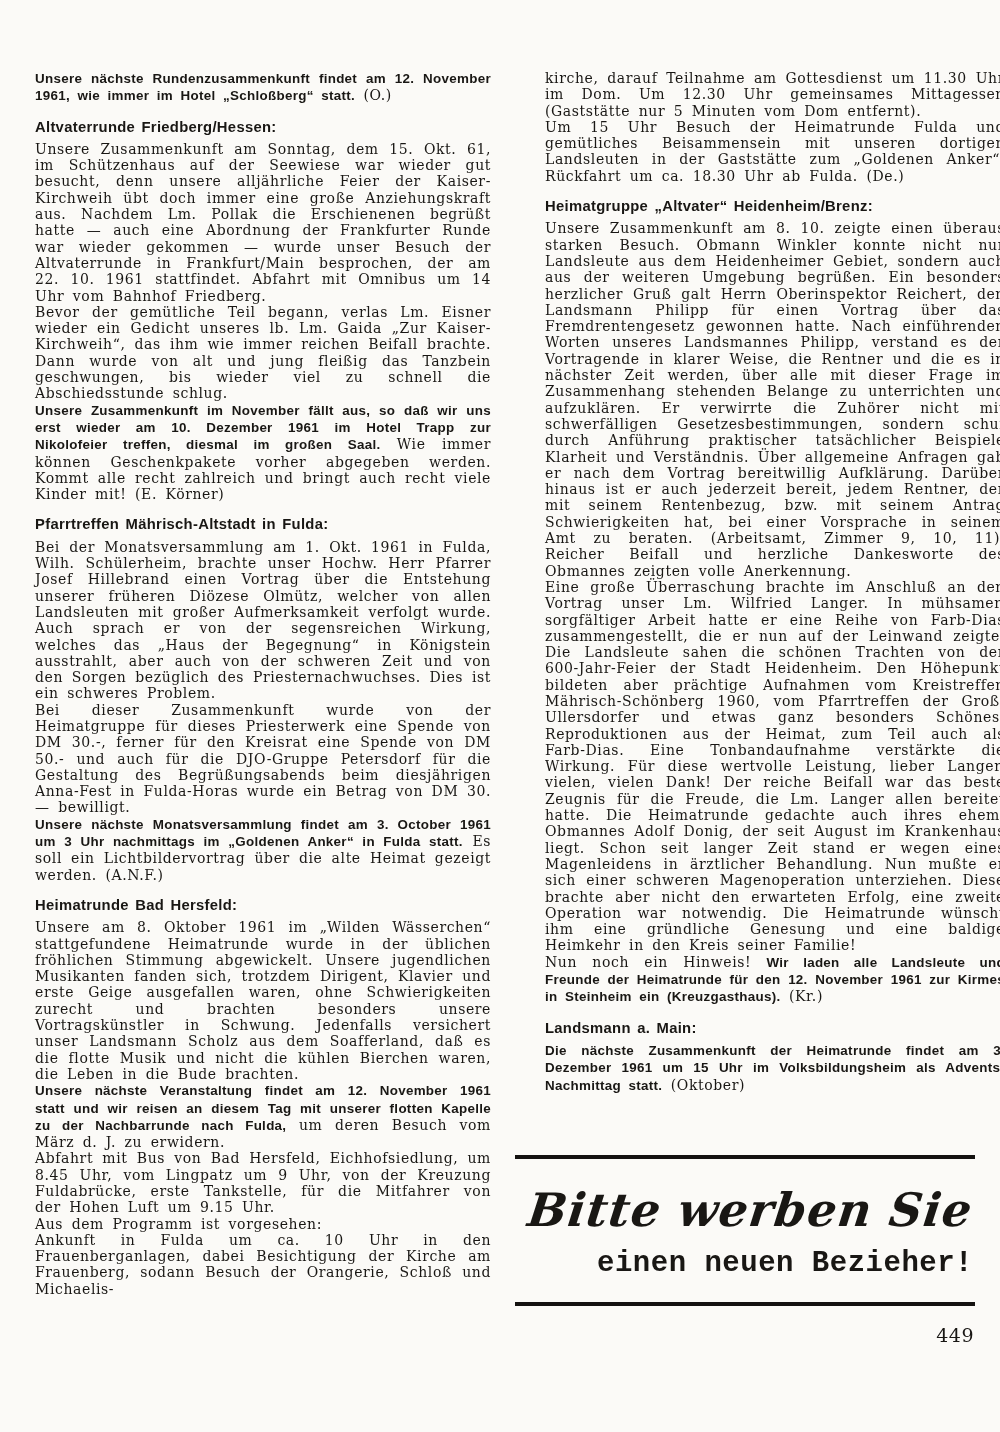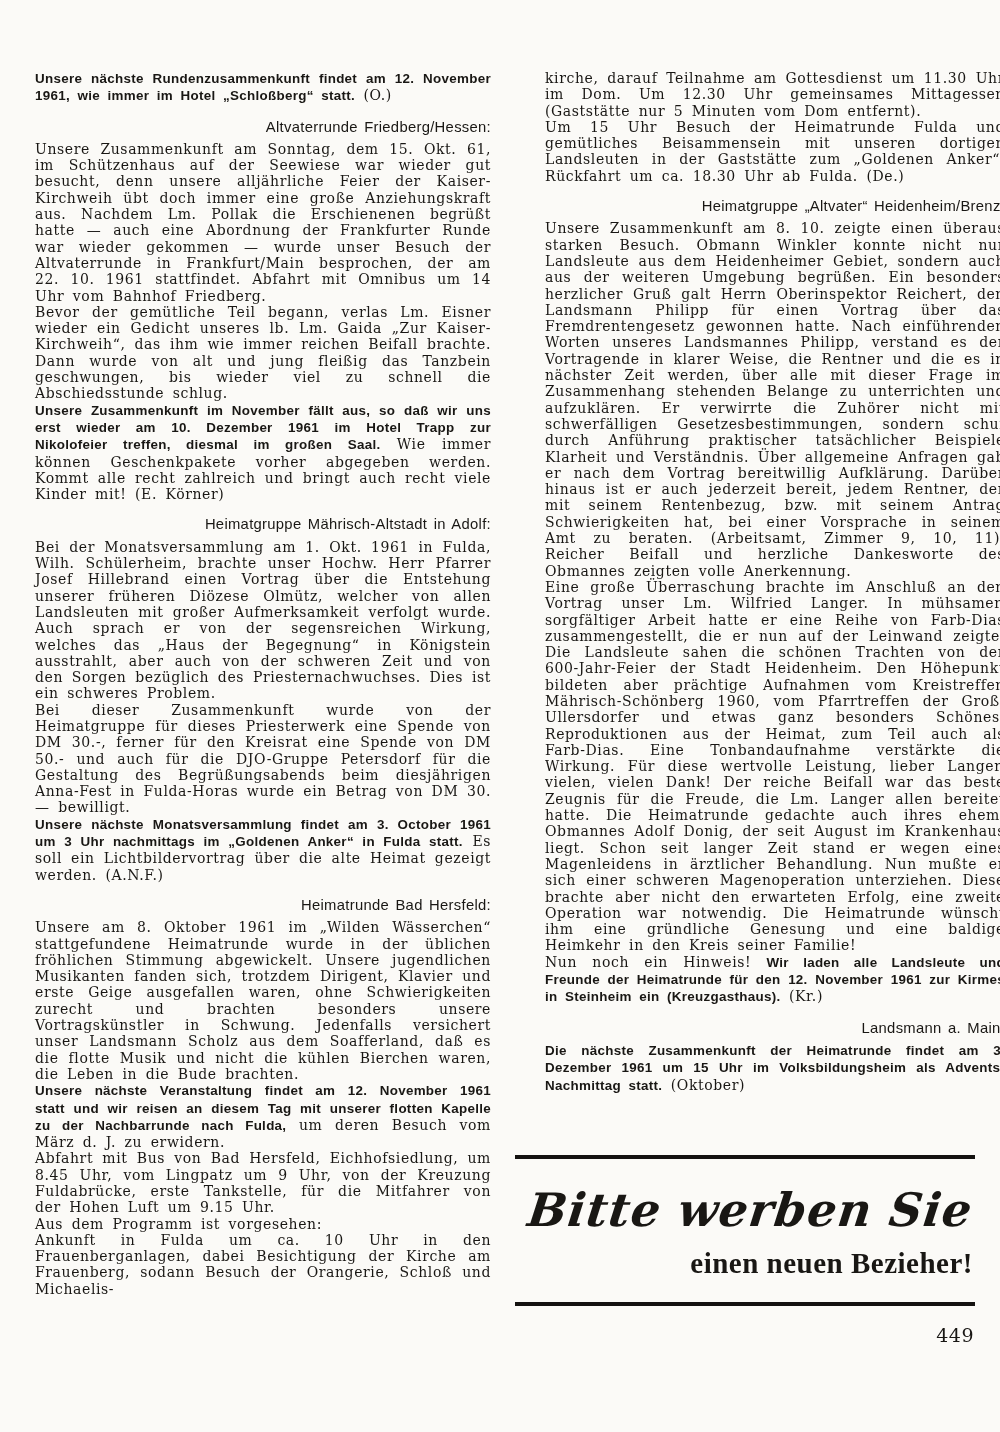--- a/index.html
+++ b/index.html
@@ -30,44 +30,44 @@
   
   .lead {
     font-family: "Liberation Sans", sans-serif;
     font-weight: 700;
     font-size: 13.4px;
     letter-spacing: 0.3px;
   }
 
   h3.heading {
     font-family: "Liberation Sans", sans-serif;
-    font-weight: 400;
+    font-weight: 700;
     font-size: 14.8px;
     letter-spacing: 0.3px;
     margin: 14px 0 6px 0;
-    text-align: right;
+    text-align: left;
     word-spacing: 2px;
   }
 
   
   .ad { position: absolute; left: 515px; top: 1155px; width: 460px; }
   .ad .rule { height: 4px; background: #141210; }
   .ad-script {
     font-family: "DejaVu Serif", serif;
     font-style: italic;
     font-weight: 700;
     font-size: 46px;
     letter-spacing: 1px;
     transform: skewX(-7deg);
     transform-origin: left bottom;
     margin: 24px 0 0 10px;
     white-space: nowrap;
   }
   .ad-sub {
-    font-family: Liberation Serif, serif;
+    font-family: Liberation Mono, monospace;
     font-weight: 700;
     font-size: 29px;
     letter-spacing: 0.5px;
     text-align: right;
     margin: 10px 2px 22px 0;
     white-space: nowrap;
   }
 
   .page-number {
     position: absolute;
@@ -85,21 +85,21 @@
 <div class="page">
 
   <div class="col col-left">
     <p class="para"><span class="lead">Unsere nächste Rundenzusammenkunft findet am 12. November 1961, wie immer im Hotel „Schloßberg“ statt.</span><span> (O.)</span></p>
 
     <h3 class="heading">Altvaterrunde Friedberg/Hessen:</h3>
     <p class="para">Unsere Zusammenkunft am Sonntag, dem 15. Okt. 61, im Schützenhaus auf der Seewiese war wieder gut besucht, denn unsere alljährliche Feier der Kaiser-Kirchweih übt doch immer eine große Anziehungskraft aus. Nachdem Lm. Pollak die Erschienenen begrüßt hatte — auch eine Abordnung der Frankfurter Runde war wieder gekommen — wurde unser Besuch der Altvaterrunde in Frankfurt/Main besprochen, der am 22. 10. 1961 stattfindet. Abfahrt mit Omnibus um 14 Uhr vom Bahnhof Friedberg.</p>
     <p class="para">Bevor der gemütliche Teil begann, verlas Lm. Eisner wieder ein Gedicht unseres lb. Lm. Gaida „Zur Kaiser-Kirchweih“, das ihm wie immer reichen Beifall brachte. Dann wurde von alt und jung fleißig das Tanzbein geschwungen, bis wieder viel zu schnell die Abschiedsstunde schlug.</p>
     <p class="para"><span class="lead">Unsere Zusammenkunft im November fällt aus, so daß wir uns erst wieder am 10. Dezember 1961 im Hotel Trapp zur Nikolofeier treffen, diesmal im großen Saal.</span><span> Wie immer können Geschenkpakete vorher abgegeben werden. Kommt alle recht zahlreich und bringt auch recht viele Kinder mit! (E. Körner)</span></p>
 
-    <h3 class="heading">Heimatgruppe Mährisch-Altstadt in Adolf:</h3>
+    <h3 class="heading">Pfarrtreffen Mährisch-Altstadt in Fulda:</h3>
     <p class="para">Bei der Monatsversammlung am 1. Okt. 1961 in Fulda, Wilh. Schülerheim, brachte unser Hochw. Herr Pfarrer Josef Hillebrand einen Vortrag über die Entstehung unserer früheren Diözese Olmütz, welcher von allen Landsleuten mit großer Aufmerksamkeit verfolgt wurde. Auch sprach er von der segensreichen Wirkung, welches das „Haus der Begegnung“ in Königstein ausstrahlt, aber auch von der schweren Zeit und von den Sorgen bezüglich des Priesternachwuchses. Dies ist ein schweres Problem.</p>
     <p class="para">Bei dieser Zusammenkunft wurde von der Heimatgruppe für dieses Priesterwerk eine Spende von DM 30.-, ferner für den Kreisrat eine Spende von DM 50.- und auch für die DJO-Gruppe Petersdorf für die Gestaltung des Begrüßungsabends beim diesjährigen Anna-Fest in Fulda-Horas wurde ein Betrag von DM 30.— bewilligt.</p>
     <p class="para"><span class="lead">Unsere nächste Monatsversammlung findet am 3. October 1961 um 3 Uhr nachmittags im „Goldenen Anker“ in Fulda statt.</span><span> Es soll ein Lichtbildervortrag über die alte Heimat gezeigt werden. (A.N.F.)</span></p>
 
     <h3 class="heading">Heimatrunde Bad Hersfeld:</h3>
     <p class="para">Unsere am 8. Oktober 1961 im „Wilden Wässerchen“ stattgefundene Heimatrunde wurde in der üblichen fröhlichen Stimmung abgewickelt. Unsere jugendlichen Musikanten fanden sich, trotzdem Dirigent, Klavier und erste Geige ausgefallen waren, ohne Schwierigkeiten zurecht und brachten besonders unsere Vortragskünstler in Schwung. Jedenfalls versichert unser Landsmann Scholz aus dem Soafferland, daß es die flotte Musik und nicht die kühlen Bierchen waren, die Leben in die Bude brachten.</p>
     <p class="para"><span class="lead">Unsere nächste Veranstaltung findet am 12. November 1961 statt und wir reisen an diesem Tag mit unserer flotten Kapelle zu der Nachbarrunde nach Fulda,</span><span> um deren Besuch vom März d. J. zu erwidern.</span></p>
     <p class="para">Abfahrt mit Bus von Bad Hersfeld, Eichhofsiedlung, um 8.45 Uhr, vom Lingpatz um 9 Uhr, von der Kreuzung Fuldabrücke, erste Tankstelle, für die Mitfahrer von der Hohen Luft um 9.15 Uhr.</p>
     <p class="para">Aus dem Programm ist vorgesehen:</p>
     <p class="para">Ankunft in Fulda um ca. 10 Uhr in den Frauenberganlagen, dabei Besichtigung der Kirche am Frauenberg, sodann Besuch der Orangerie, Schloß und Michaelis-</p>

